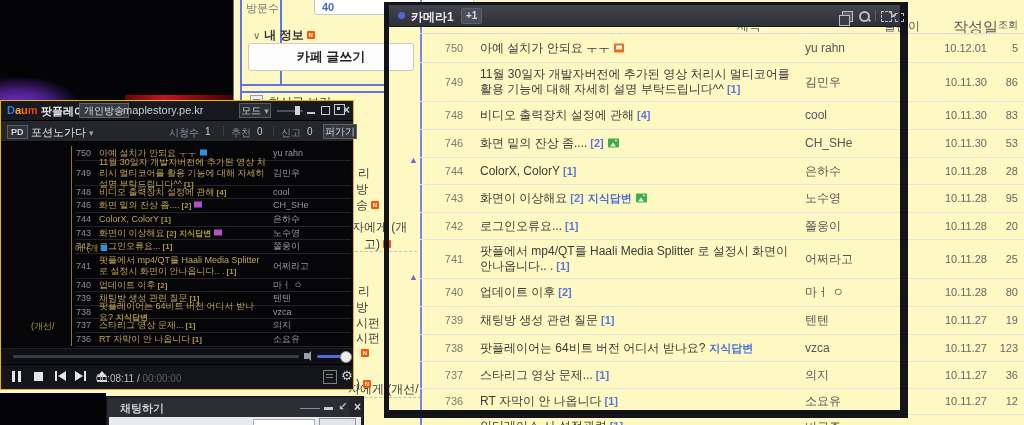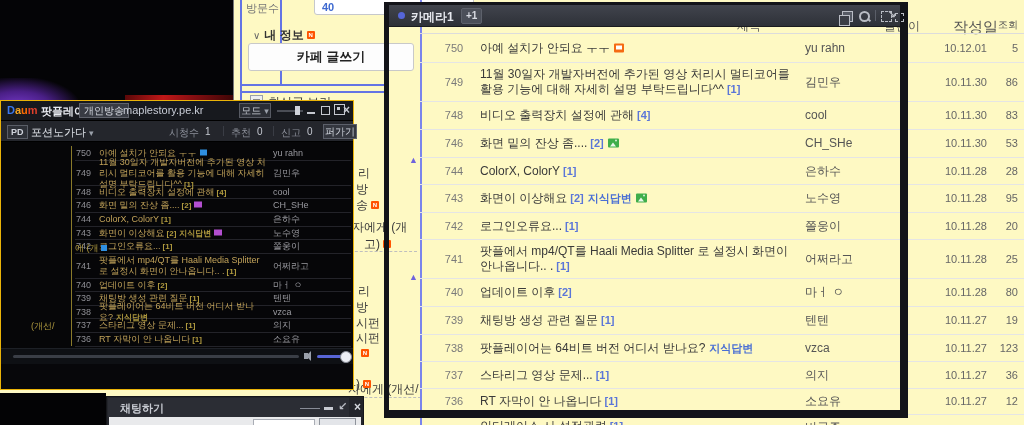--- a/index.html
+++ b/index.html
@@ -416,20 +416,33 @@
           <span class="vfrag" style="left: 30px; top: 100px; margin-left: 44px;">에 (개<span class="v-nbadge"></span></span>
           <span class="vfrag" style="left: 30px; top: 178px;">(개선/</span>
         </div>
     </div>
     <div id="pl-seek">
       <div class="seek-groove"></div>
       <div class="spk"></div>
       <div class="vol-bar"></div>
       <div class="vol-knob"></div>
     </div>
+    <div id="pl-controls">
+      <span class="cbtn bar2" style="left:11px;"></span>
+      <span class="cbtn sq" style="left:33px;"></span>
+      <span class="cbtn tri-l" style="left:57px;"></span>
+      <span class="cbtn bar-v" style="left:54px;"></span>
+      <span class="cbtn tri-r" style="left:74px;"></span>
+      <span class="cbtn bar-v" style="left:83px;"></span>
+      <span class="cbtn tri-u2" style="left:96px;"></span>
+      <span class="bar-h" style="left:96px;top:15px;"></span>
+      <span class="pl-time"><span>00:08:11</span> / <span class="total">00:00:00</span></span>
+      <span class="panel-ic"></span>
+      <span class="gear-ic">⚙</span>
+    </div>
   </div>
 
   <div id="chat">
     <div id="chat-titlebar">
       <span class="chat-title">채팅하기</span>
       <span class="chat-line"></span>
       <span class="chat-min"></span>
       <span class="chat-restore">↙</span>
       <span class="chat-x">×</span>
     </div>

